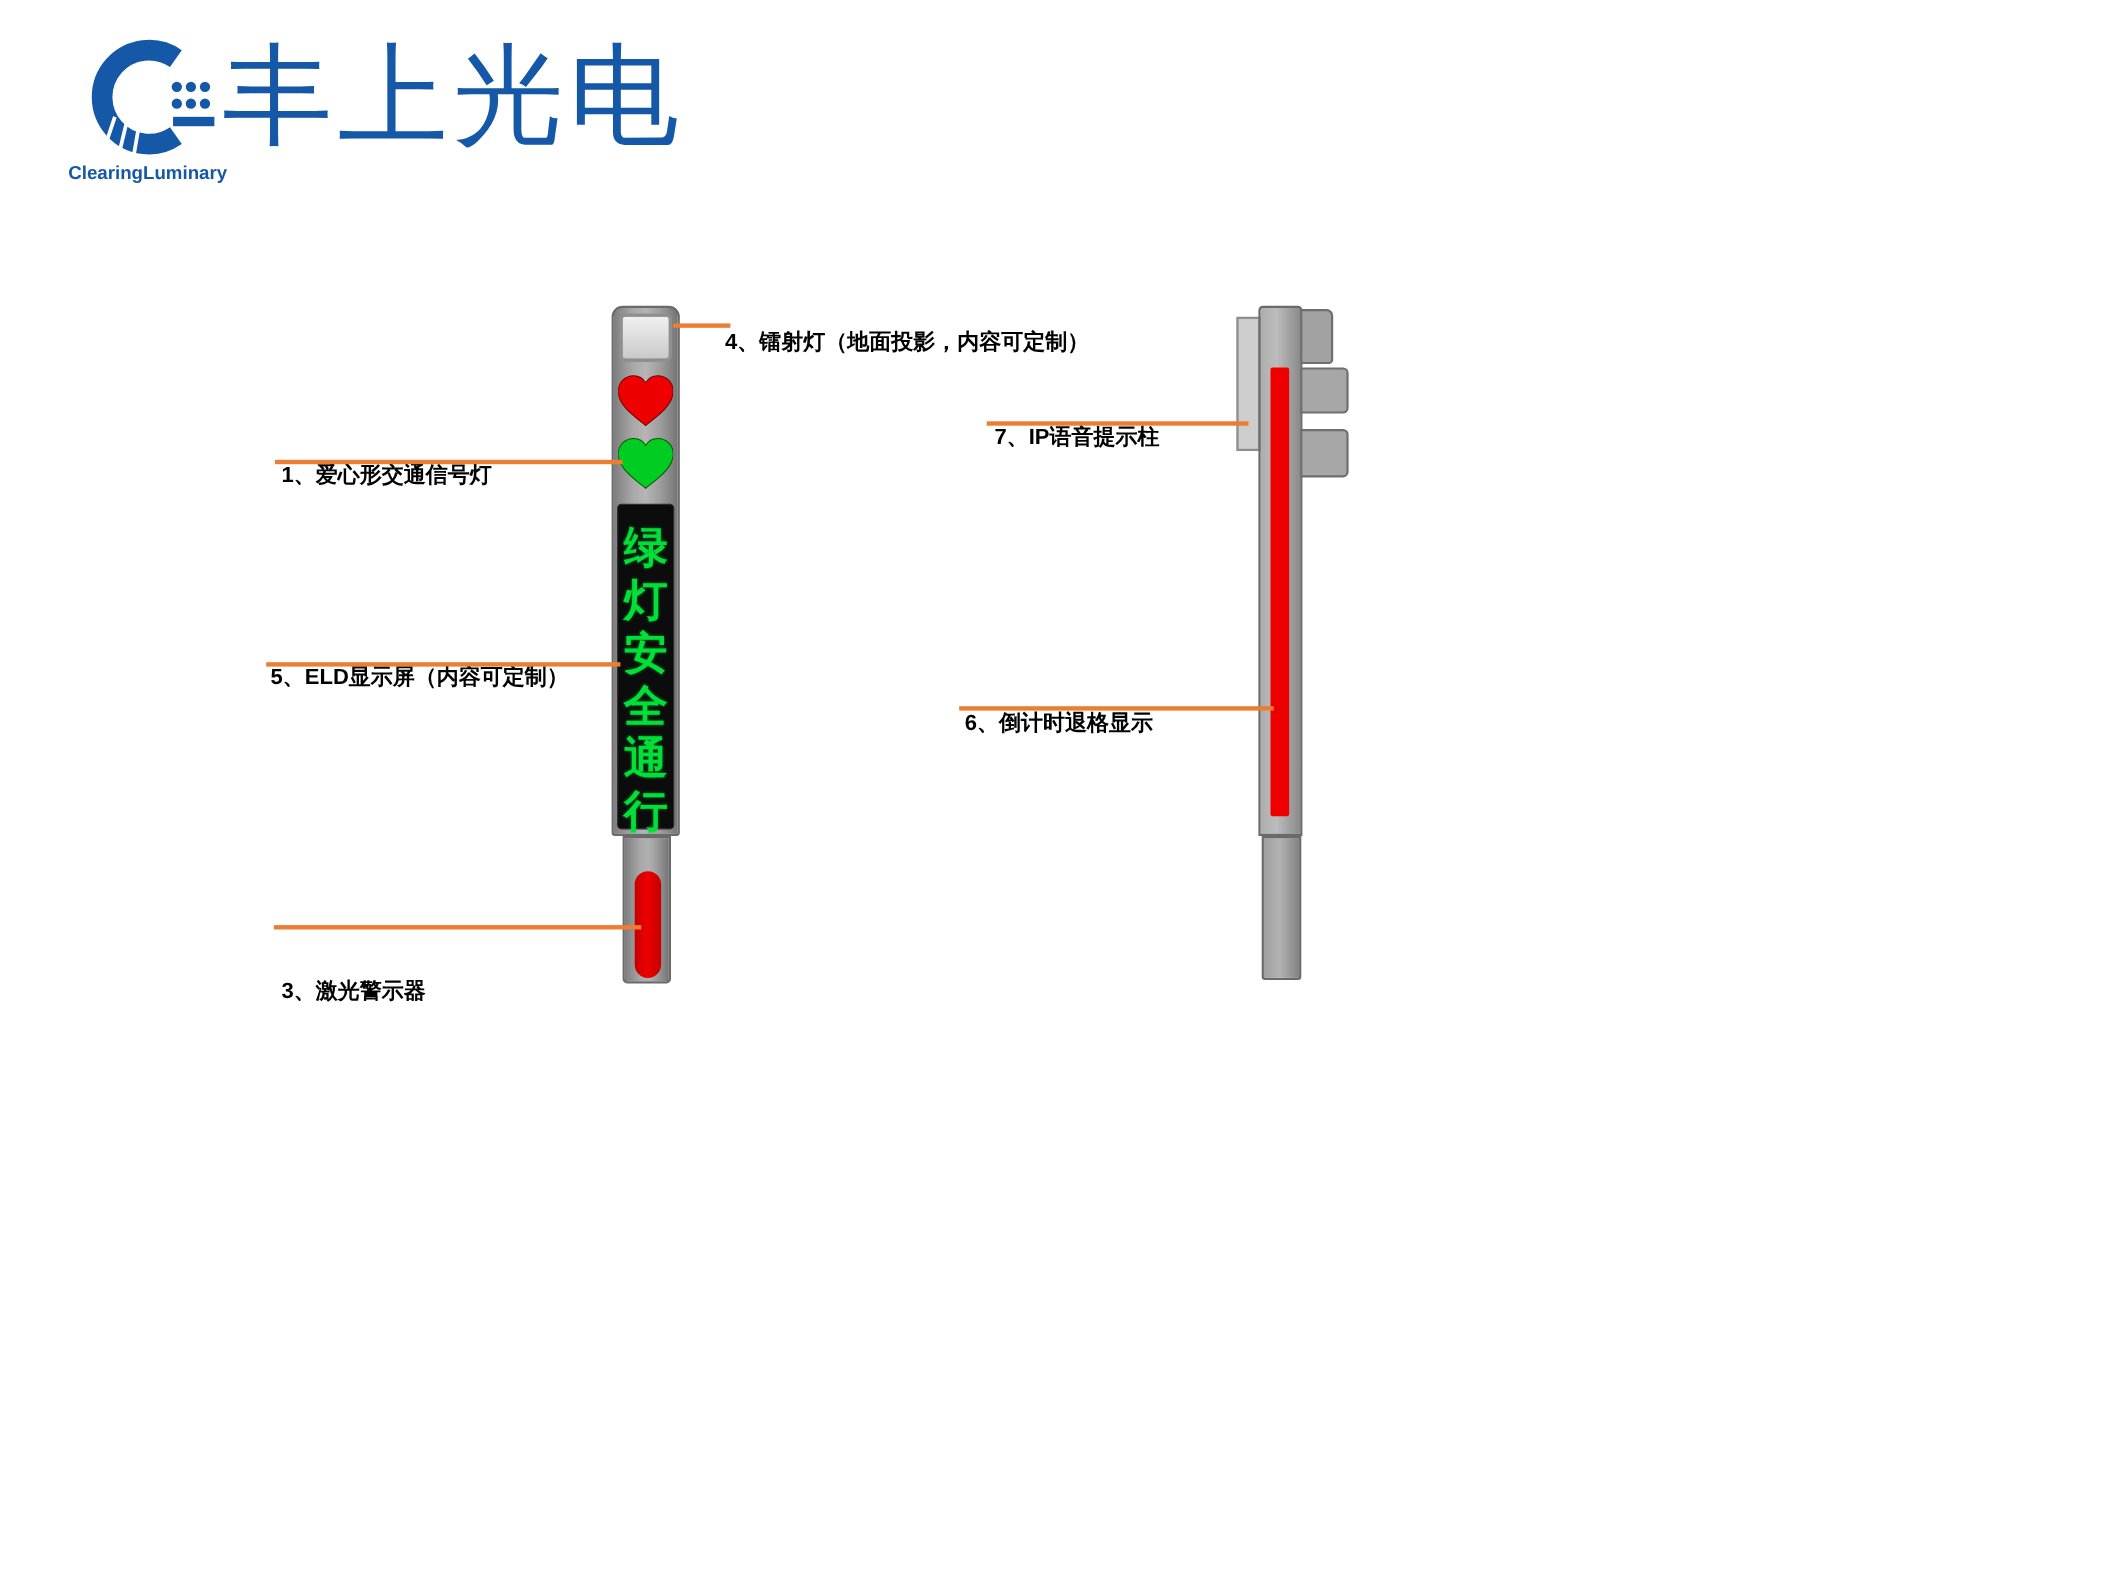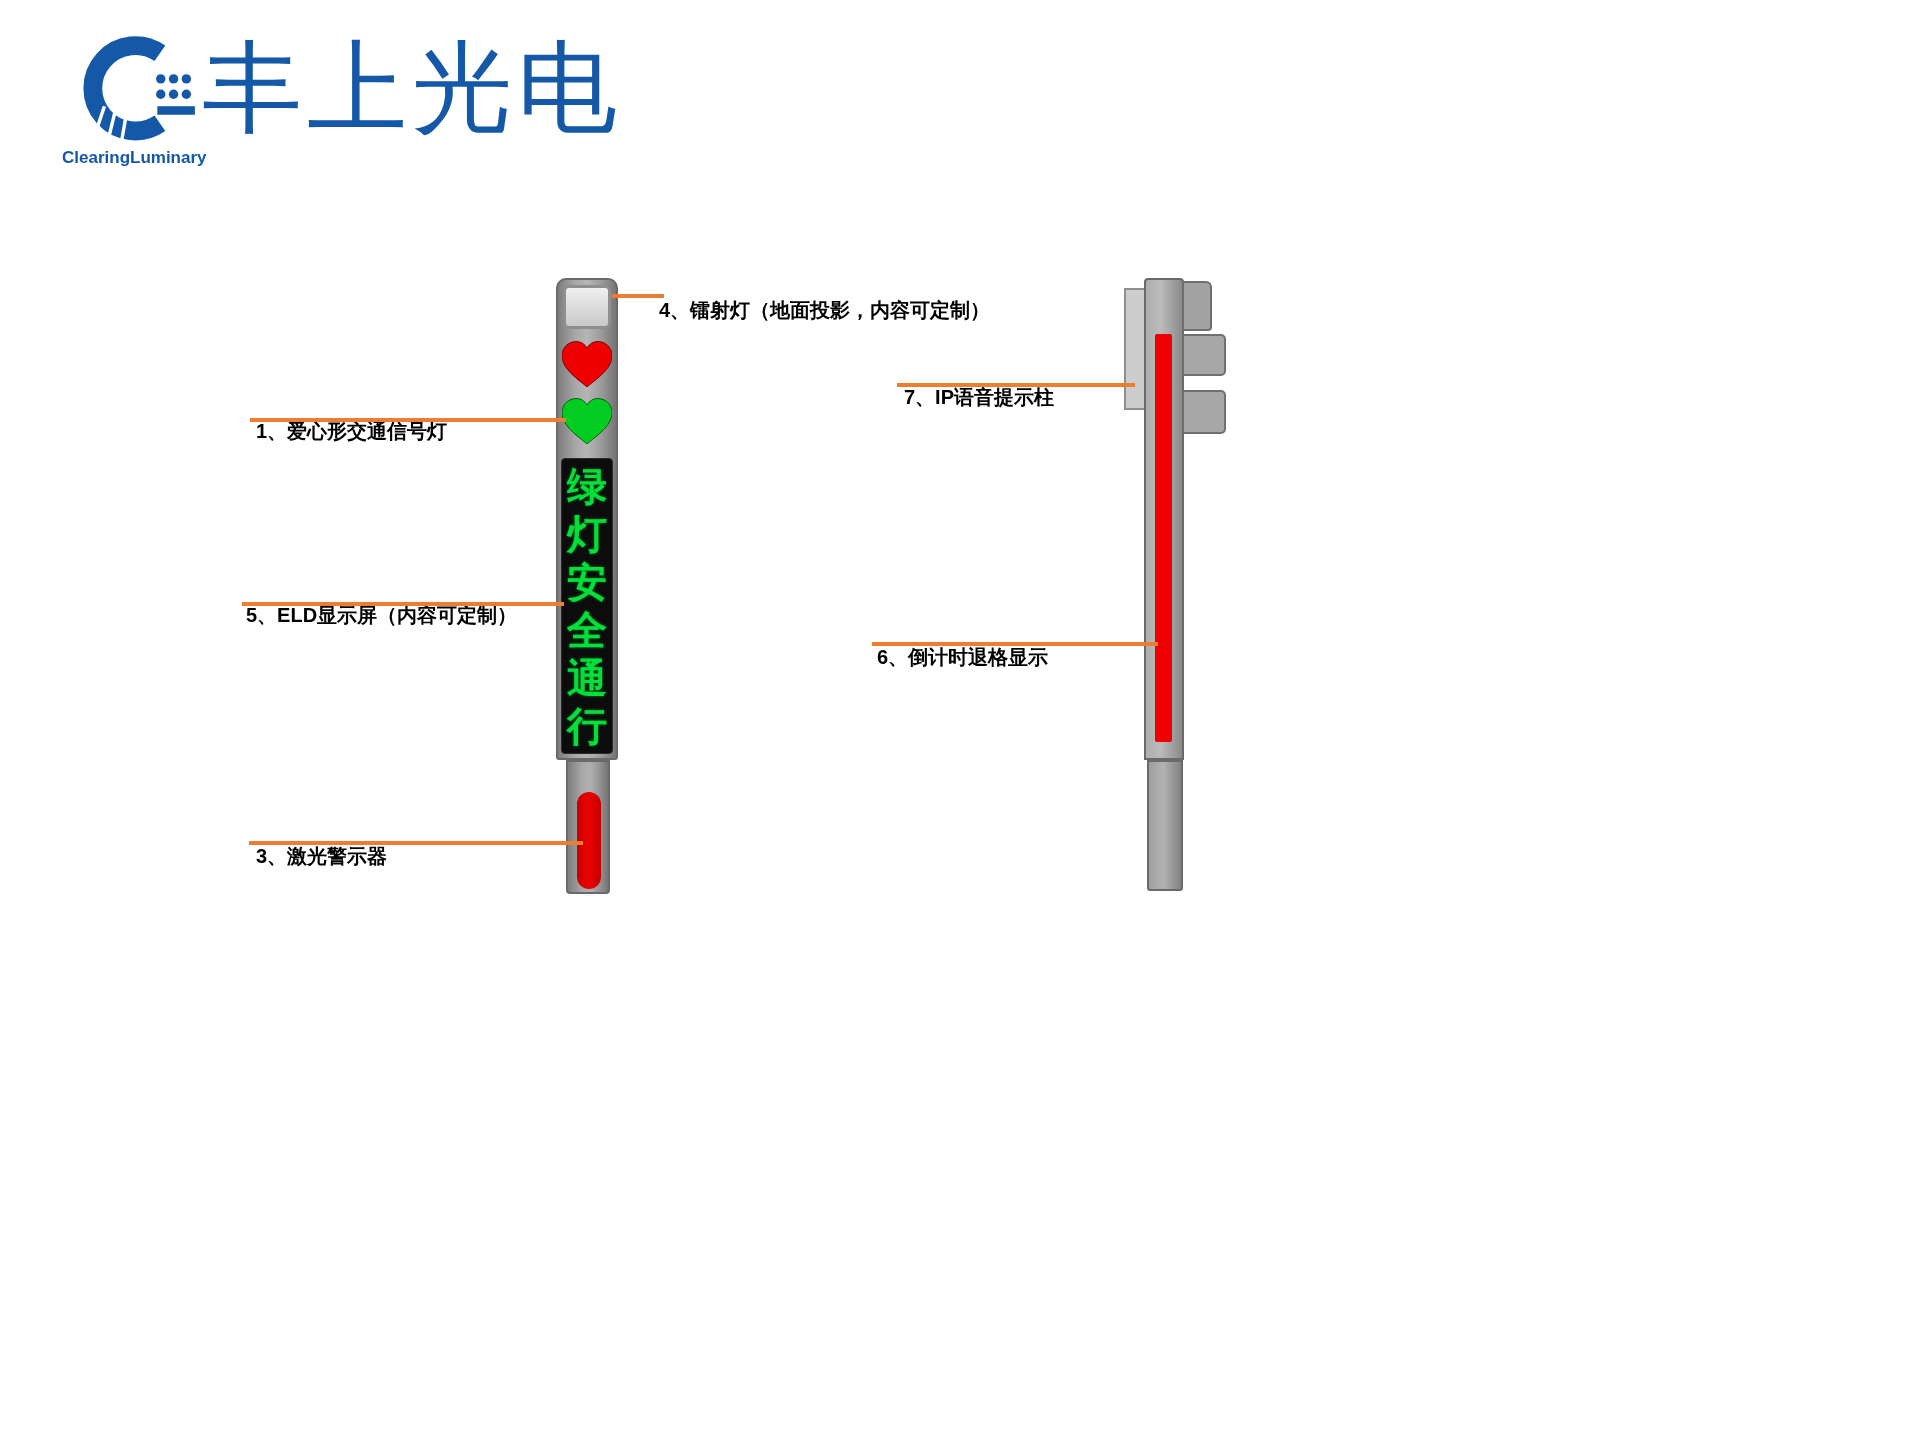--- a/index.html
+++ b/index.html
@@ -34,21 +34,21 @@
     border:3px solid #8f8f8f; border-radius:6px;
     background:linear-gradient(180deg,#f0f0f0,#c9c9c9);
   }
   .led-display {
     background:#0c0c0c; border:1px solid #2c2c2c; border-radius:4px;
     display:flex; justify-content:center;
   }
   .led-text {
     color:var(--led-green,#00e038); font-size:40px; font-weight:bold;
     width:44px; line-height:48px; text-align:center; word-break:break-all;
-    margin-top:3px; text-shadow:0 0 3px rgba(0,230,70,.55);
+    margin-top:15px; text-shadow:0 0 3px rgba(0,230,70,.55);
     font-family:"DejaVu Sans",sans-serif;
   }
   .front-pole-lower {
     border:2px solid #6a6a6a; border-radius:0 0 4px 4px;
     background:linear-gradient(90deg,#7d7d7d,#a8a8a8 35%,#b0b0b0 55%,#9a9a9a 75%,#757575);
   }
   .laser-warning-strip {
     background:linear-gradient(90deg,#c40000,var(--signal-red,#ee0000) 45%,#c40000);
     border-radius:12px;
   }
@@ -127,21 +127,21 @@
   <div class="abs countdown-strip" style="left:1155px;top:334px;width:17px;height:408px"></div>
 
   <div class="abs side-pole-bottom" style="left:1147px;top:760px;width:36px;height:131px"></div>
 
   <div class="abs ann-label" style="left:256px;top:391px">1、爱心形交通信号灯</div>
   <div class="abs ann-line" style="left:250px;top:418px;width:316px"></div>
 
   <div class="abs ann-label" style="left:246px;top:575px">5、ELD显示屏（内容可定制）</div>
   <div class="abs ann-line" style="left:242px;top:602px;width:322px"></div>
 
-  <div class="abs ann-label" style="left:256px;top:816px">3、激光警示器</div>
+  <div class="abs ann-label" style="left:256px;top:860px">3、激光警示器</div>
   <div class="abs ann-line" style="left:249px;top:841px;width:334px"></div>
 
   <div class="abs ann-label" style="left:659px;top:270px">4、镭射灯（地面投影，内容可定制）</div>
   <div class="abs ann-line" style="left:612px;top:294px;width:52px"></div>
 
   <div class="abs ann-label" style="left:904px;top:357px">7、IP语音提示柱</div>
   <div class="abs ann-line" style="left:897px;top:383px;width:238px"></div>
 
   <div class="abs ann-label" style="left:877px;top:617px">6、倒计时退格显示</div>
   <div class="abs ann-line" style="left:872px;top:642px;width:286px"></div>

